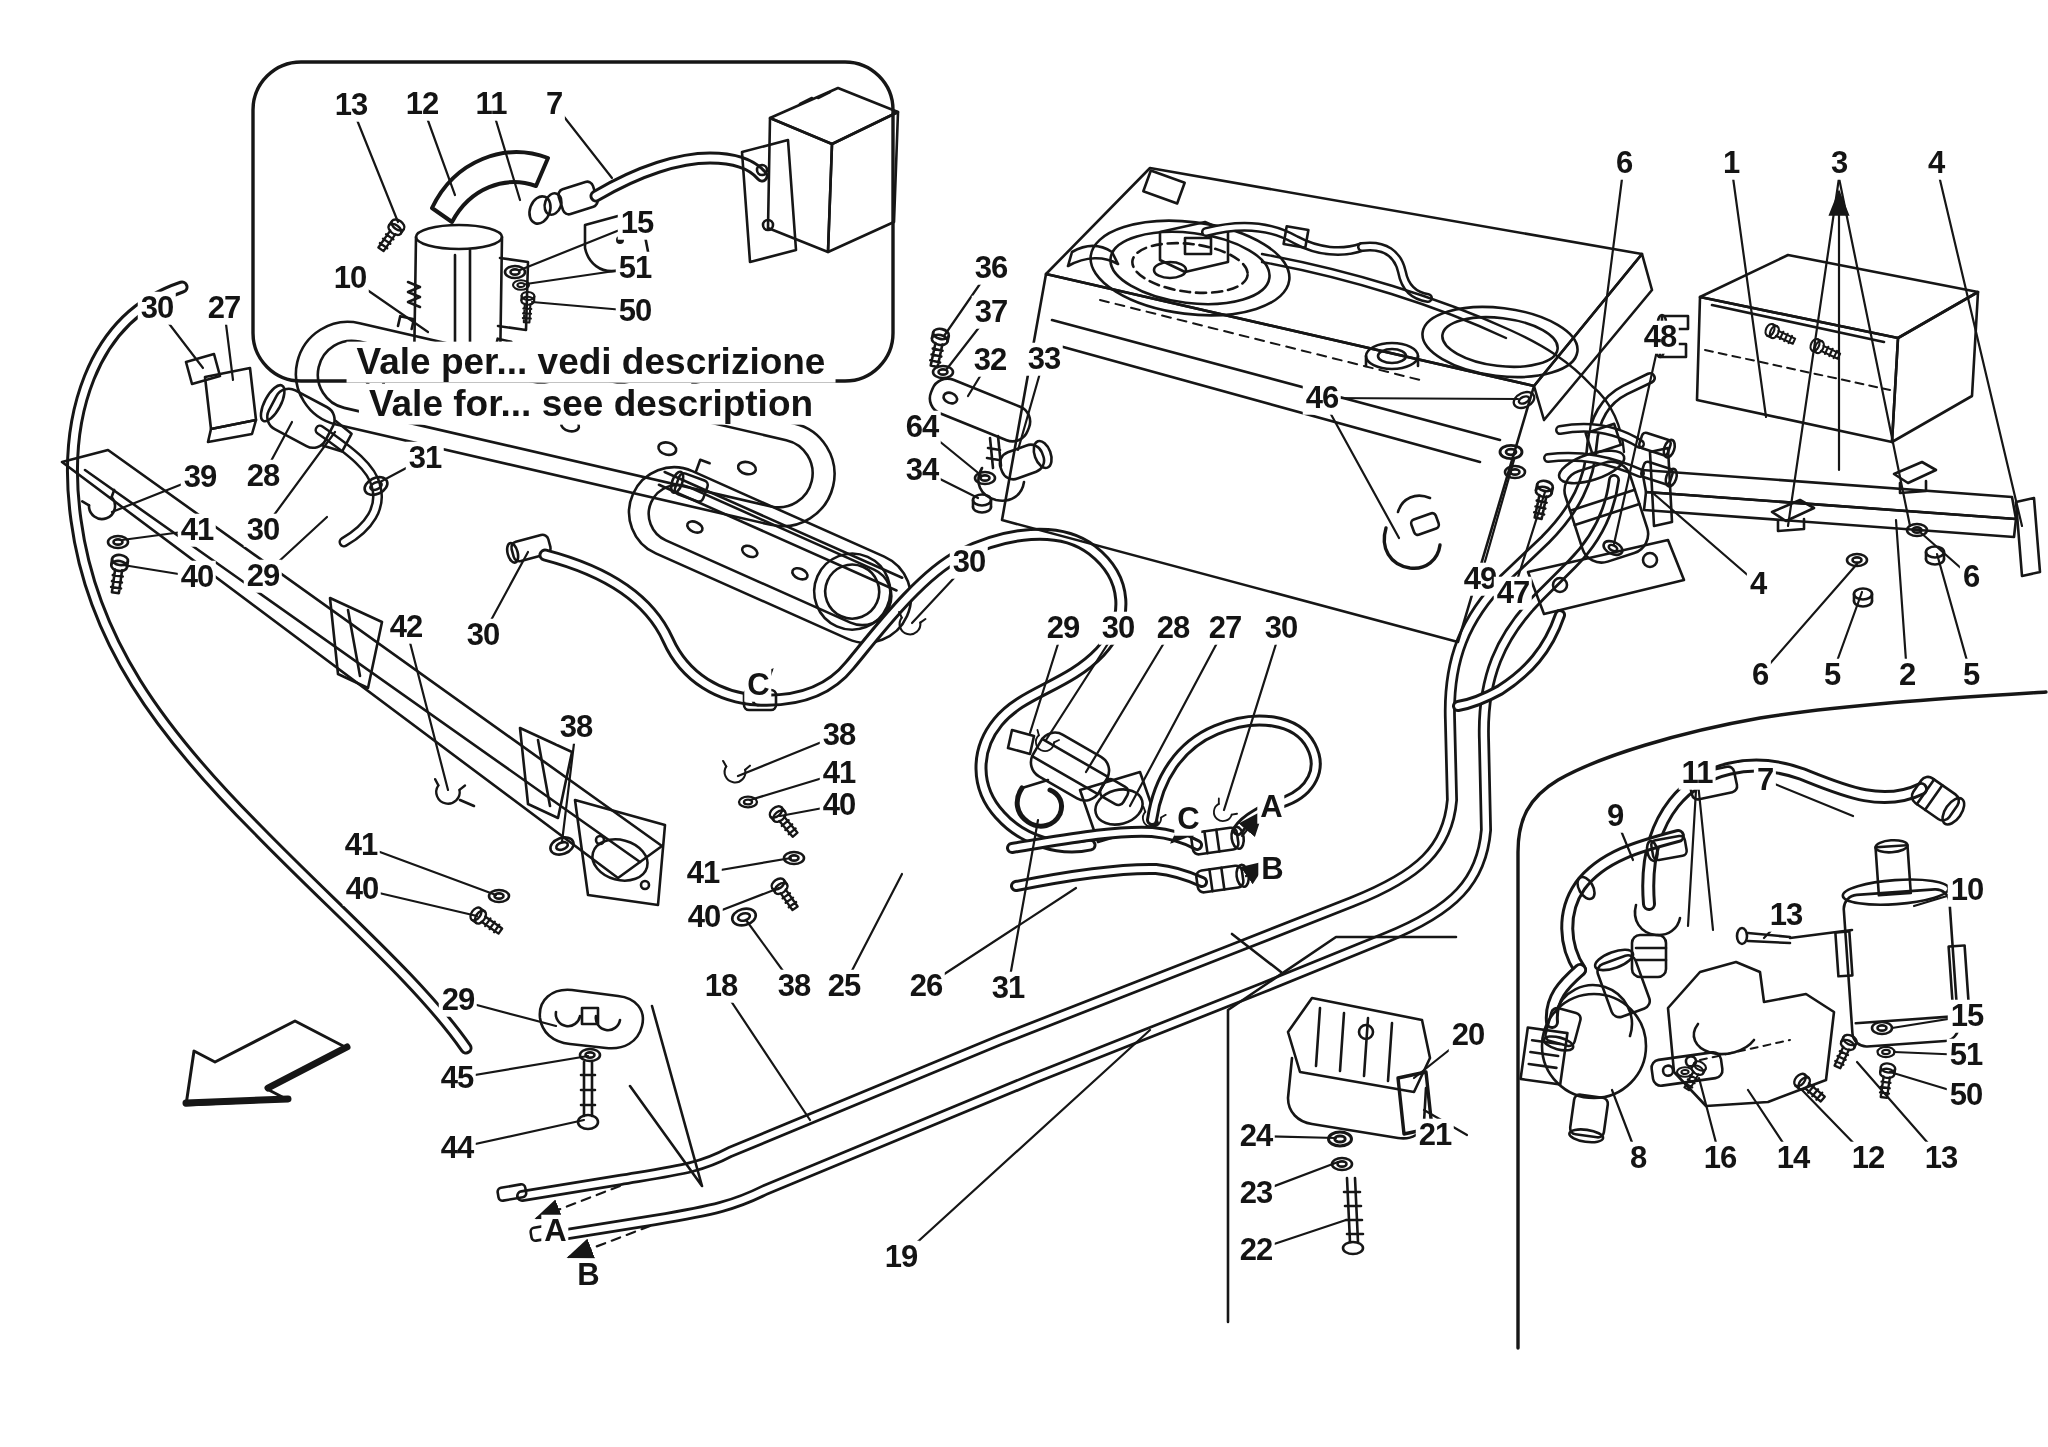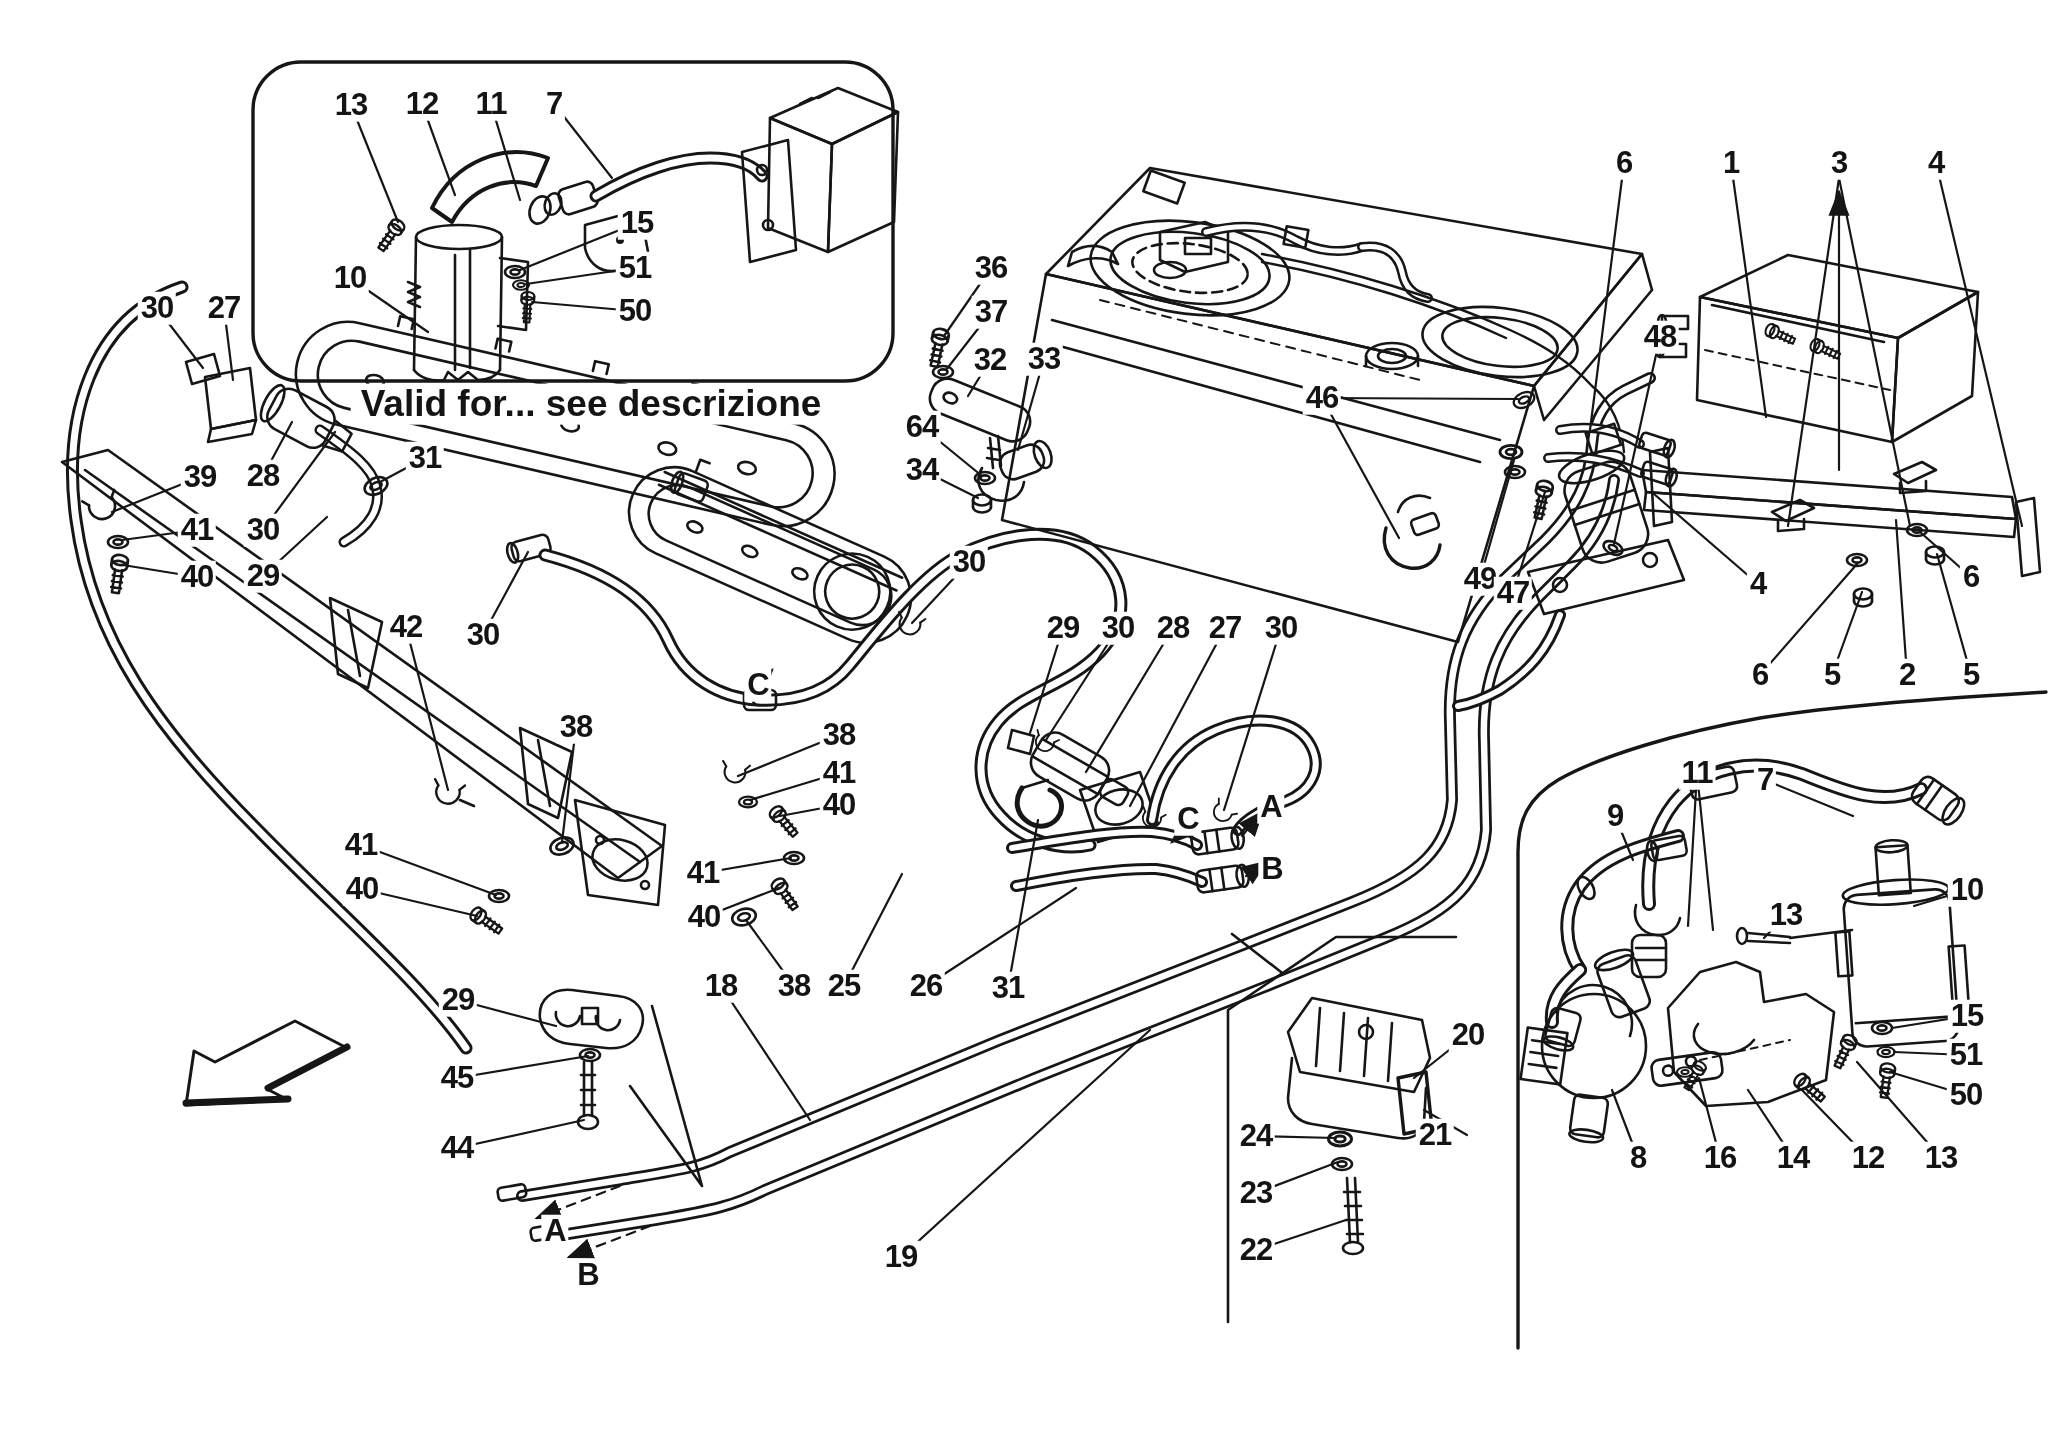--- a/index.html
+++ b/index.html
@@ -519,21 +519,22 @@
 
     <line x1="620" y1="1186" x2="537" y2="1218" stroke-dasharray="9 7" marker-end="url(#arw)"></line>
     <line x1="650" y1="1226" x2="569" y2="1257" stroke-dasharray="9 7" marker-end="url(#arw)"></line>
     <line x1="1242" y1="836" x2="1262" y2="812" stroke-dasharray="9 7" marker-end="url(#arw)"></line>
     <line x1="1246" y1="876" x2="1266" y2="862" stroke-dasharray="9 7" marker-end="url(#arw)"></line>
     <line x1="750" y1="696" x2="772" y2="670" marker-end="url(#arw)"></line>
     <line x1="1190" y1="826" x2="1172" y2="842" marker-end="url(#arw)"></line>
   </g>
 </svg>
 
-<div class="caption" style="left:591px; top:404px;">Valid for... see descrizione</div>
+<div class="caption" style="left:591px; top:362px;">Vale per... vedi descrizione</div>
+<div class="caption" style="left:591px; top:404px;">Vale for... see description</div>
 
 <div class="callout-layer">
       <div class="callout" style="left: 351px; top: 105px;">13</div>
       <div class="callout" style="left: 422px; top: 104px;">12</div>
       <div class="callout" style="left: 491px; top: 104px;">11</div>
       <div class="callout" style="left: 554px; top: 104px;">7</div>
       <div class="callout" style="left: 637px; top: 223px;">15</div>
       <div class="callout" style="left: 635px; top: 268px;">51</div>
       <div class="callout" style="left: 635px; top: 311px;">50</div>
       <div class="callout" style="left: 350px; top: 278px;">10</div>

